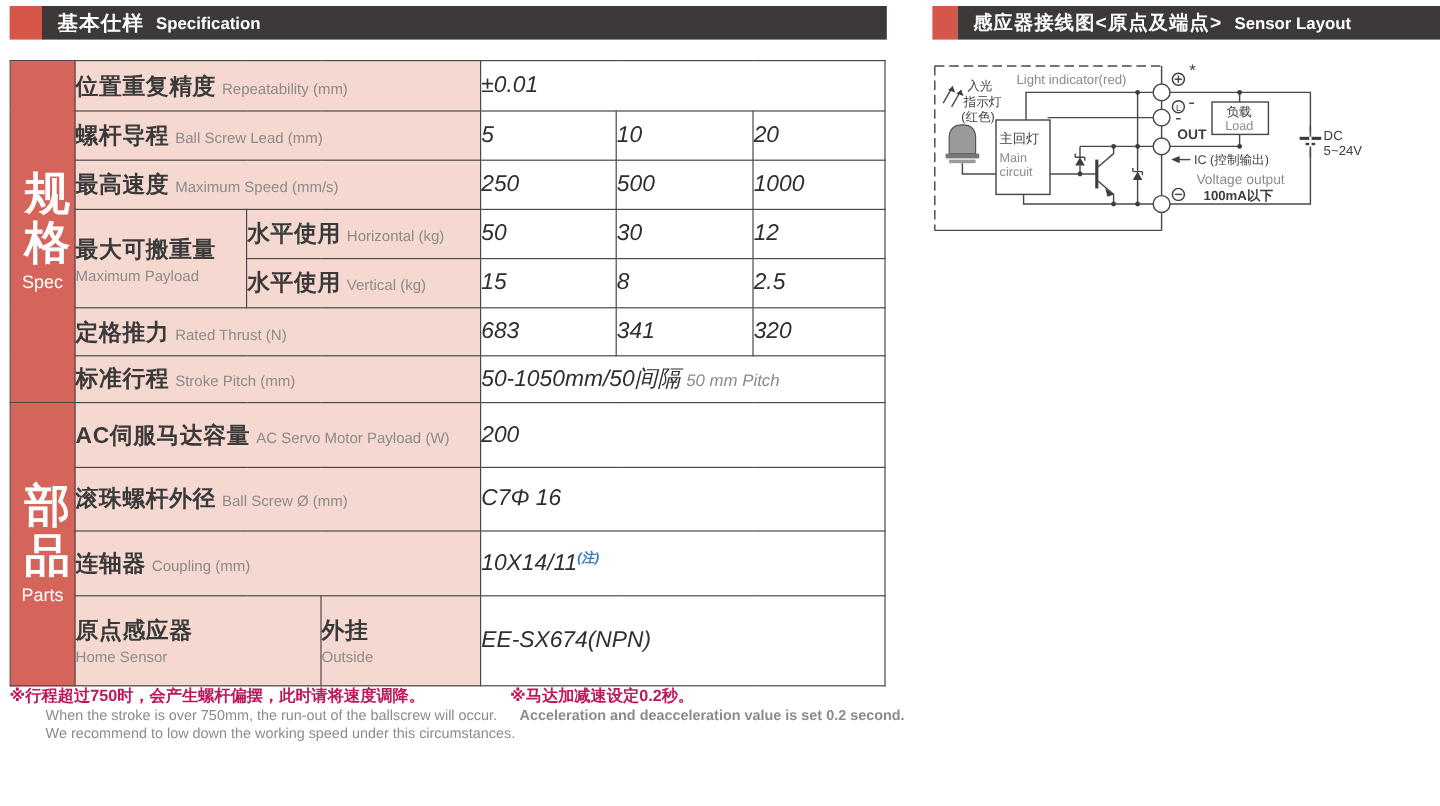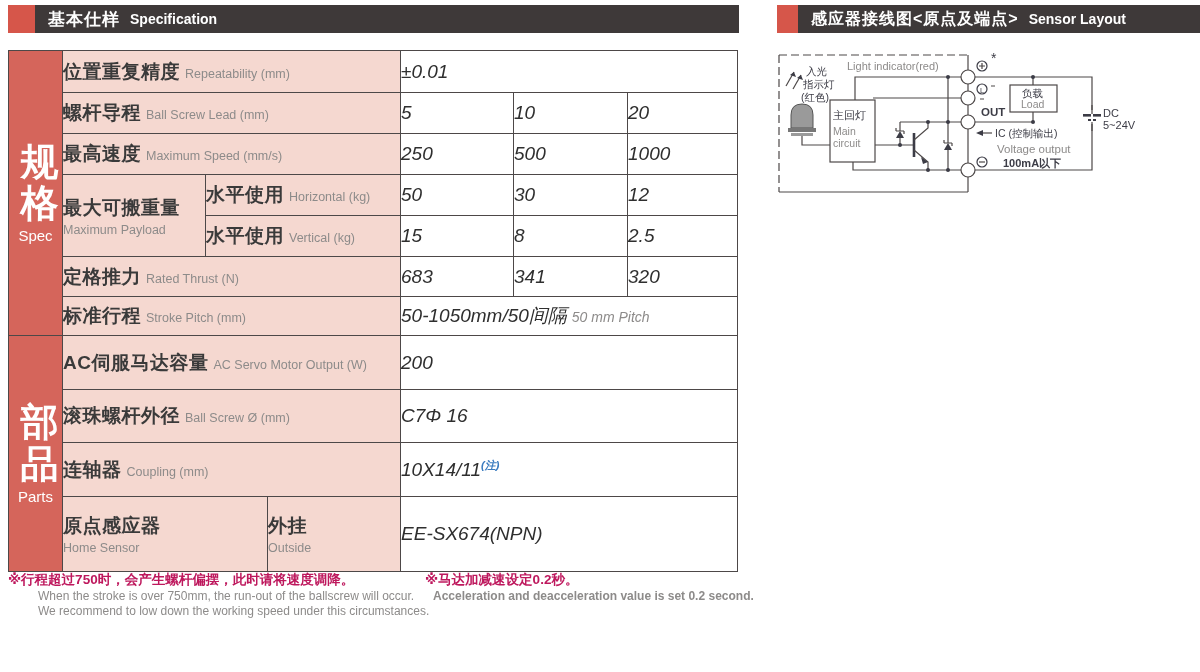--- a/index.html
+++ b/index.html
@@ -145,21 +145,21 @@
         <td class="val" colspan="3">
           <span>50-1050mm/50间隔</span><span class="stroke-en">50 mm Pitch</span>
         </td>
       </tr>
       <tr>
         <td class="side" rowspan="4">
           <div class="side-zh">部品</div>
           <div class="side-en">Parts</div>
         </td>
         <td class="lbl" colspan="3" style="height:53px">
-          <span class="zh">AC伺服马达容量</span><span class="en">AC Servo Motor Output (W)</span>
+          <span class="zh">AC伺服马达容量</span><span class="en">AC Servo Motor Payload (W)</span>
         </td>
         <td class="val" colspan="3">200</td>
       </tr>
       <tr>
         <td class="lbl" colspan="3" style="height:52px">
           <span class="zh">滚珠螺杆外径</span><span class="en">Ball Screw Ø (mm)</span>
         </td>
         <td class="val" colspan="3">C7Φ 16</td>
       </tr>
       <tr>

